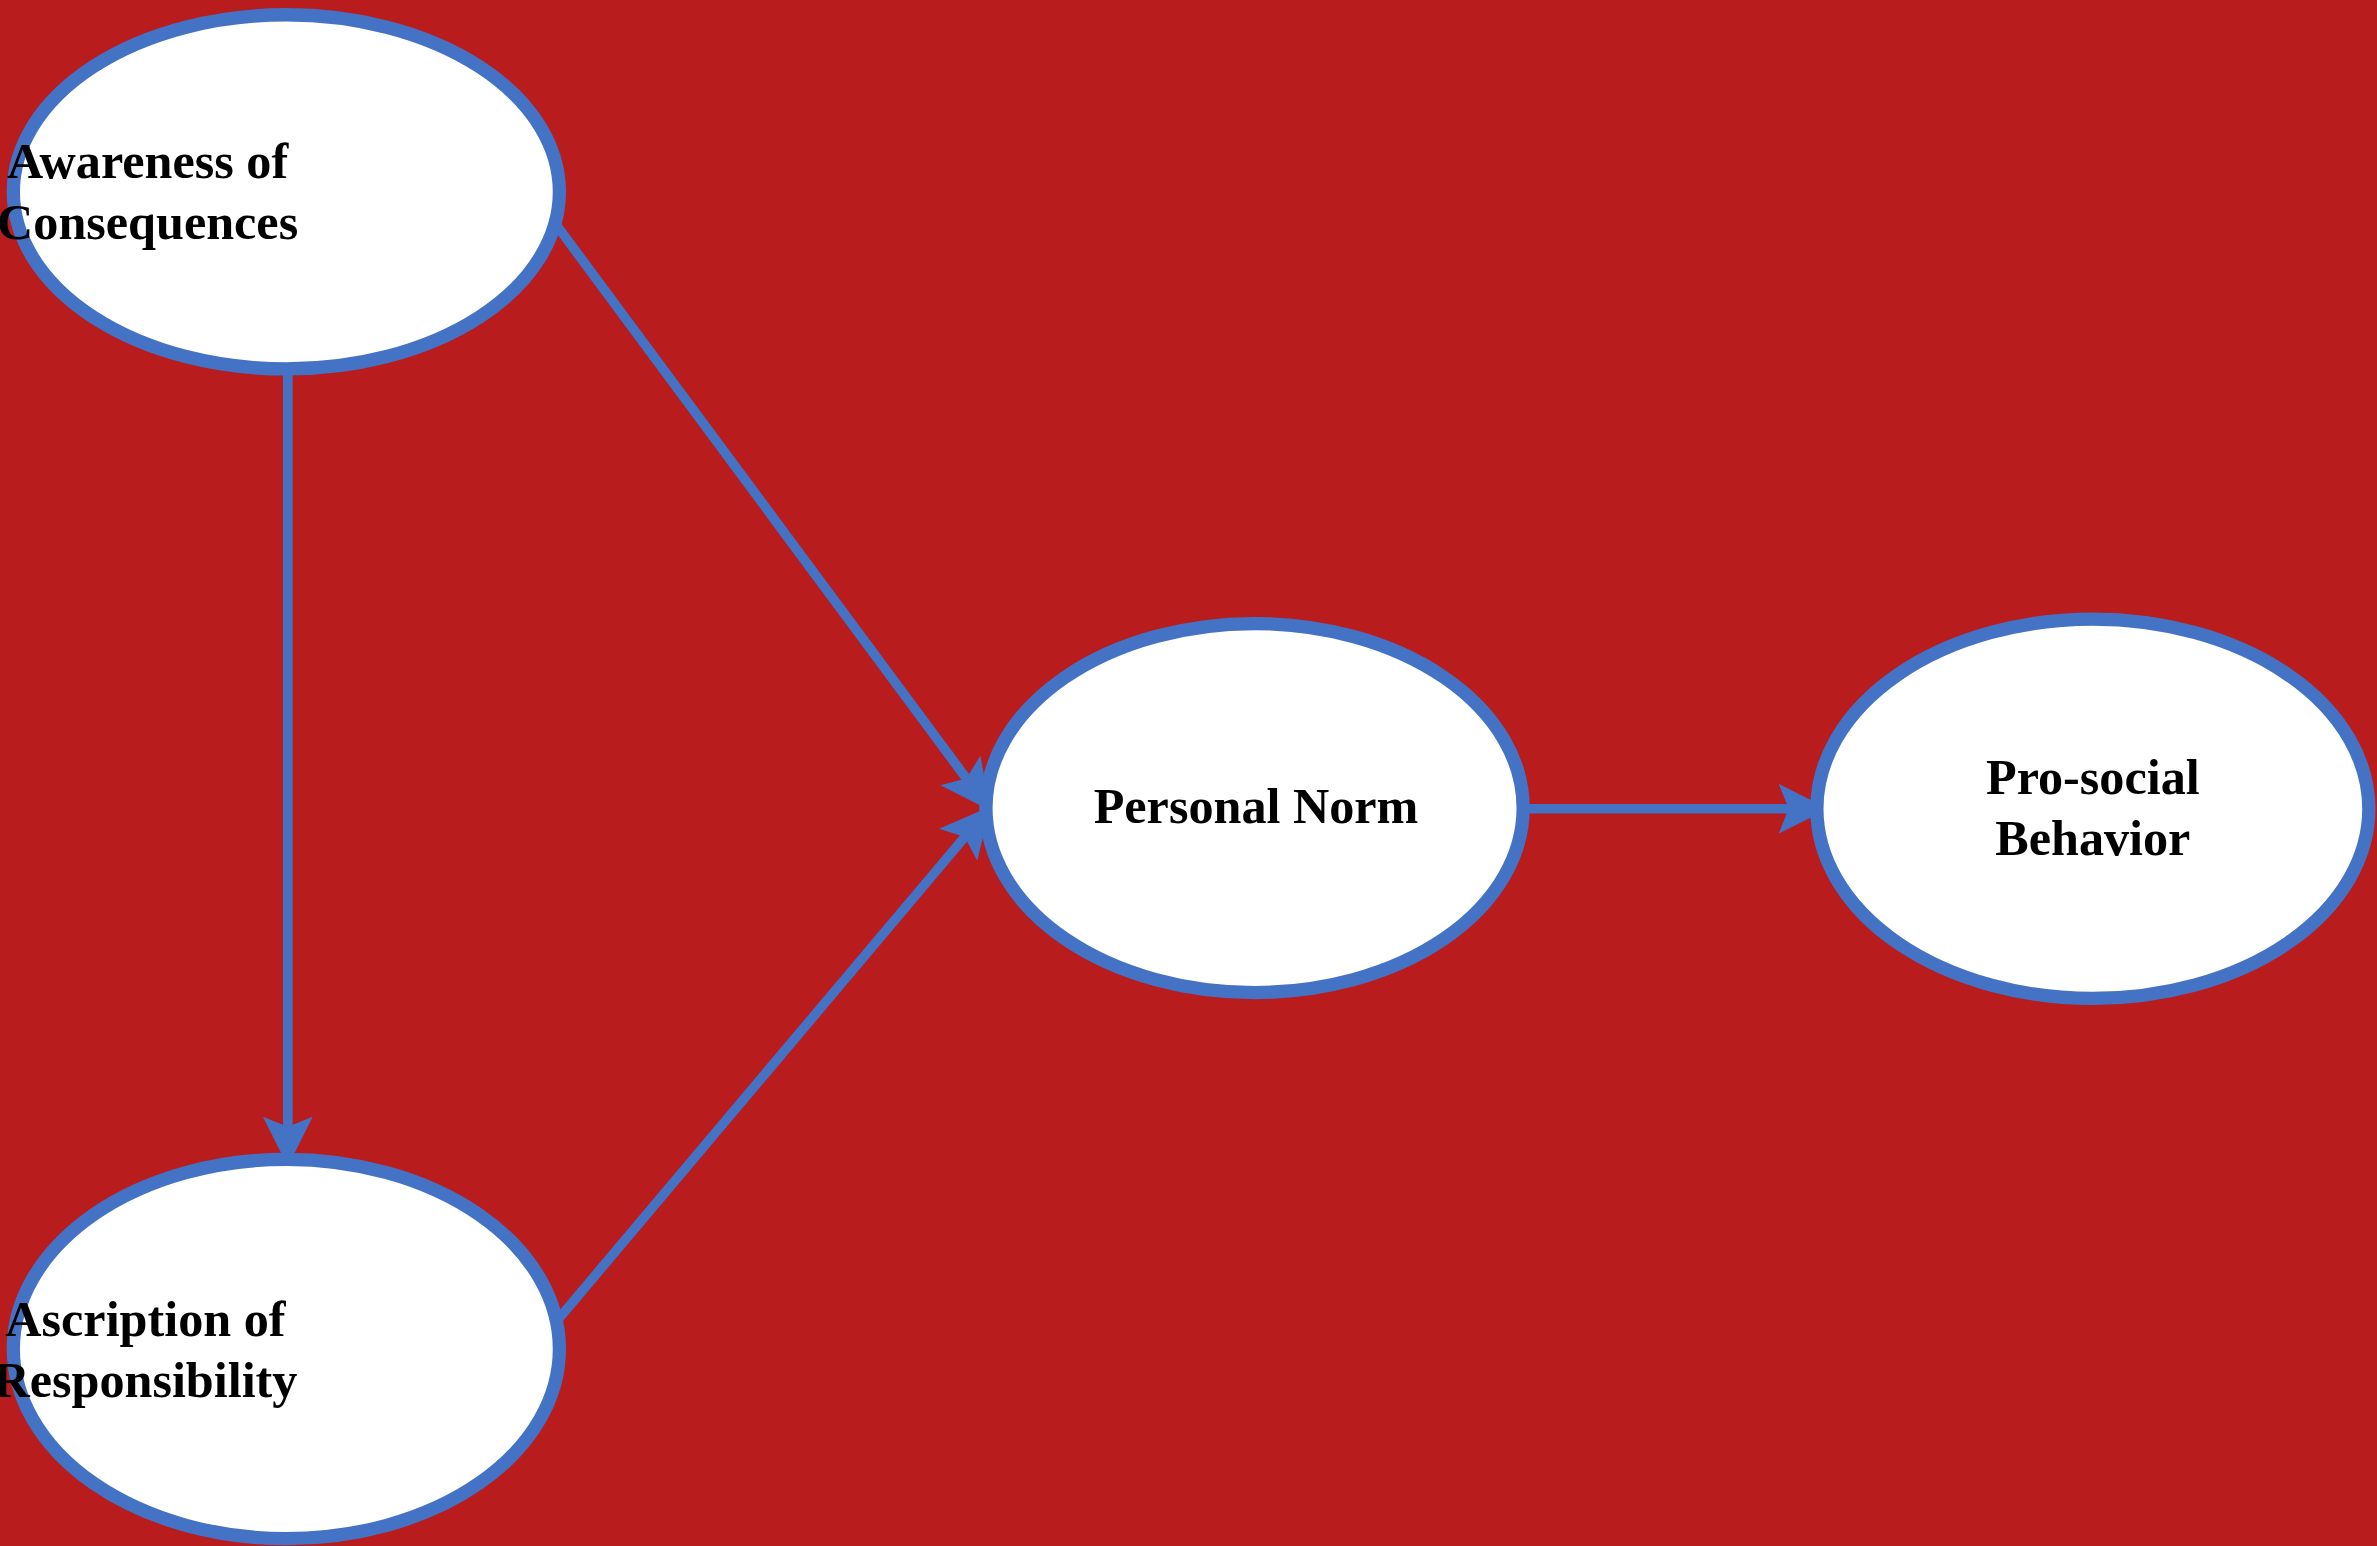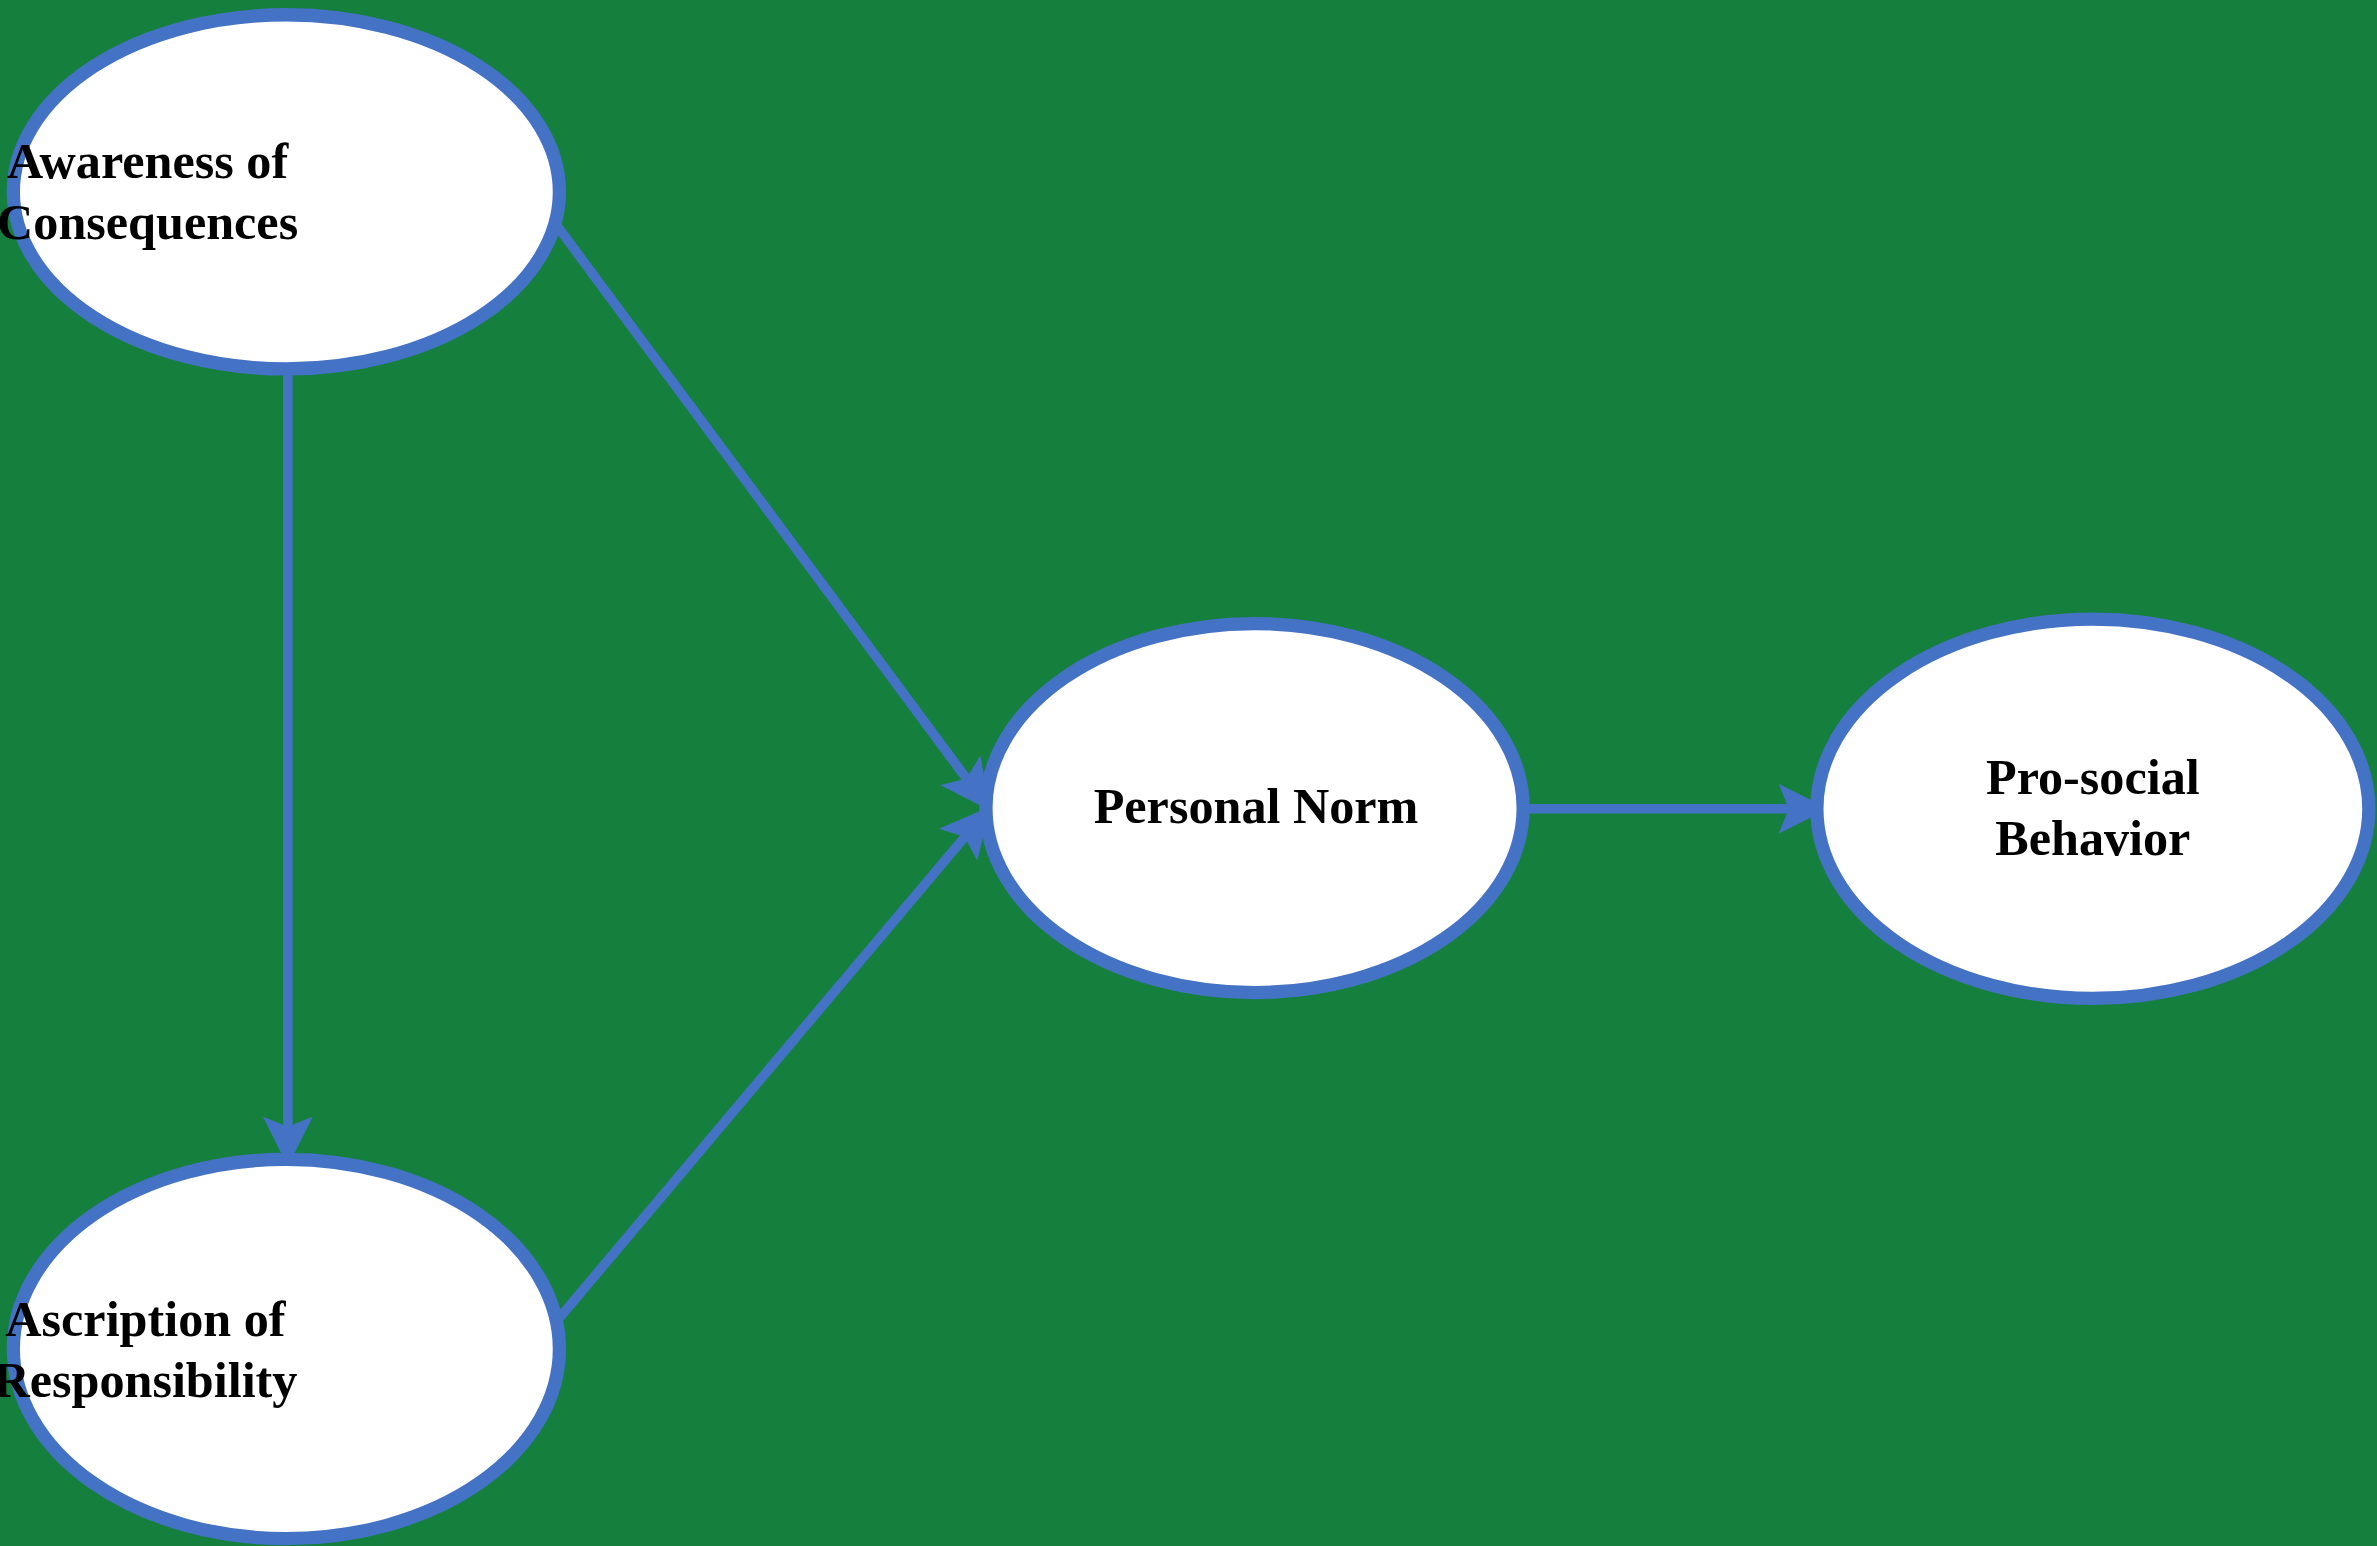--- a/index.html
+++ b/index.html
@@ -10,21 +10,21 @@
   body {
     width: 2377px;
     height: 1546px;
     font-family: "Liberation Serif", "DejaVu Serif", serif;
     overflow: hidden;
   }
   #diagram-root {
     position: relative;
     width: 2377px;
     height: 1546px;
-    background: #15803d;
+    background: #b91c1c;
   }
   svg#model-svg {
     position: absolute;
     top: 0;
     left: 0;
     width: 2377px;
     height: 1546px;
     display: block;
   }
   .node-ellipse {

